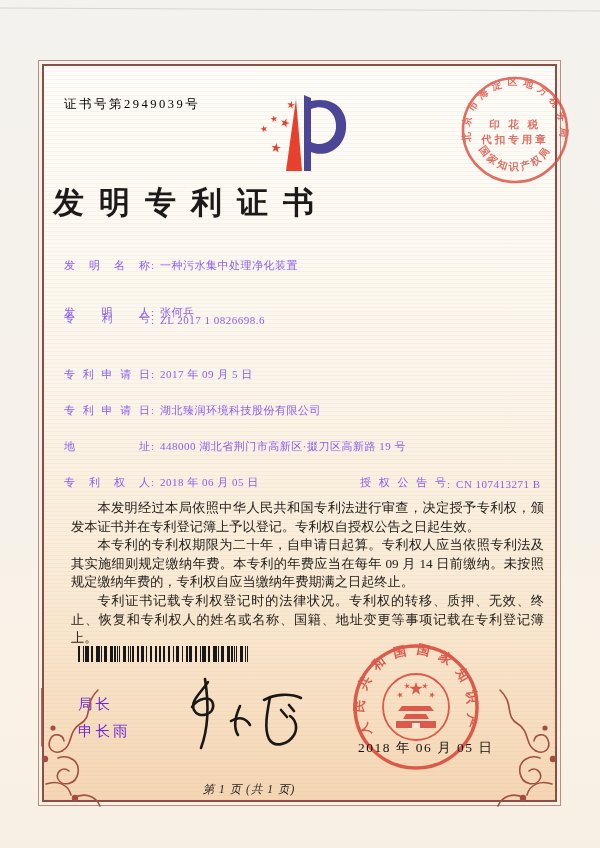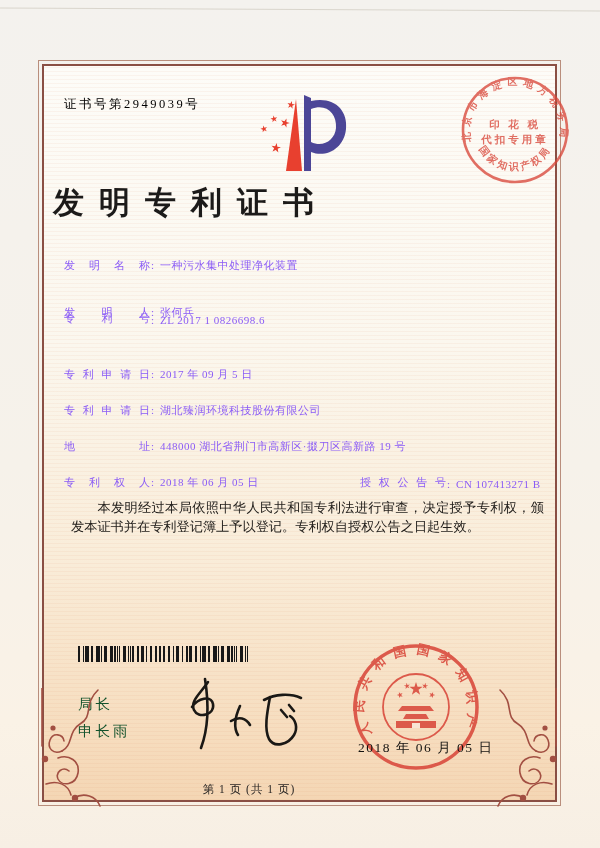--- a/index.html
+++ b/index.html
@@ -40,34 +40,34 @@
     position:absolute;left:64px;top:499px;width:473px;
     font-size:13.2px;line-height:18.6px;color:#23201d;text-align:justify;margin-left:7px;
   }
   .body-text p{margin:0;text-indent:2em;}
   .barcode{
     position:absolute;left:78px;top:646px;width:170px;height:16px;
     background-image:
       repeating-linear-gradient(90deg,#181818 0 2px,rgba(0,0,0,0) 2px 5px,#181818 5px 6px,rgba(0,0,0,0) 6px 9px),
       repeating-linear-gradient(90deg,#181818 0 1px,rgba(0,0,0,0) 1px 7px,#181818 7px 9px,rgba(0,0,0,0) 9px 13px);
   }
-  .signer{position:absolute;left:78px;font-size:14.5px;color:#14532d;
+  .signer{position:absolute;left:78px;font-size:14.5px;color:#6d28d9;
     font-family:"Liberation Sans","DejaVu Sans",sans-serif;letter-spacing:3px;}
   .signature{position:absolute;left:168px;top:676px;width:150px;height:78px;}
   .office-seal{position:absolute;left:336px;top:627px;width:160px;height:160px;opacity:.88;}
   .seal-date{
     position:absolute;left:358px;top:739px;font-size:13.5px;color:#141210;letter-spacing:1.5px;white-space:nowrap;
   }
   .tax-seal{position:absolute;left:457px;top:72px;width:116px;height:116px;opacity:.78;}
   .flourish{position:absolute;width:92px;height:122px;}
   .flourish.left{left:28px;top:688px;}
   .flourish.right{left:478px;top:688px;transform:scaleX(-1);}
   .footer{
     position:absolute;left:38px;top:782px;width:422px;text-align:center;
-    font-size:11.5px;color:#2a2624;letter-spacing:1px;
+    font-size:11.5px;color:#2a2624;letter-spacing:1px;font-style:italic;
   }
   svg text{font-family:"Liberation Serif","DejaVu Serif",serif;}
   .seal-arc-main{font-size:13px;font-weight:bold;letter-spacing:9px;}
   .tax-arc-top{font-size:10px;font-weight:bold;letter-spacing:5px;}
   .tax-arc-bottom{font-size:10px;font-weight:bold;letter-spacing:2.5px;}
   .tax-center{font-size:10.5px;font-weight:bold;letter-spacing:3px;}
 </style>
 </head>
 <body>
 
@@ -117,20 +117,22 @@
 </div>
 <div class="f-row" style="top:475px">
   <span class="f-label">专利权人</span><span class="f-colon">:</span><span class="f-value">2018 年 06 月 05 日</span>
   <span class="grant-pair2">
     <span class="f-label">授权公告号</span><span class="f-colon">:</span><span class="f-value">CN 107413271 B</span>
   </span>
 </div>
 
 <div class="body-text">
   <p>本发明经过本局依照中华人民共和国专利法进行审查，决定授予专利权，颁发本证书并在专利登记簿上予以登记。专利权自授权公告之日起生效。</p>
+  <p>本专利的专利权期限为二十年，自申请日起算。专利权人应当依照专利法及其实施细则规定缴纳年费。本专利的年费应当在每年 09 月 14 日前缴纳。未按照规定缴纳年费的，专利权自应当缴纳年费期满之日起终止。</p>
+  <p>专利证书记载专利权登记时的法律状况。专利权的转移、质押、无效、终止、恢复和专利权人的姓名或名称、国籍、地址变更等事项记载在专利登记簿上。</p>
 </div>
 
 <div class="barcode"></div>
 
 <div class="signer" style="top:695px">局长</div>
 <div class="signer" style="top:722px">申长雨</div>
 
 <svg class="signature" viewBox="0 0 150 78">
   <g fill="none" stroke="#1a1815" stroke-width="2.6" stroke-linecap="round" stroke-linejoin="round">
     <path d="M40,6 C32,18 22,25 26,34 C30,43 47,39 45,28 C43,19 30,22 24,31"></path>

